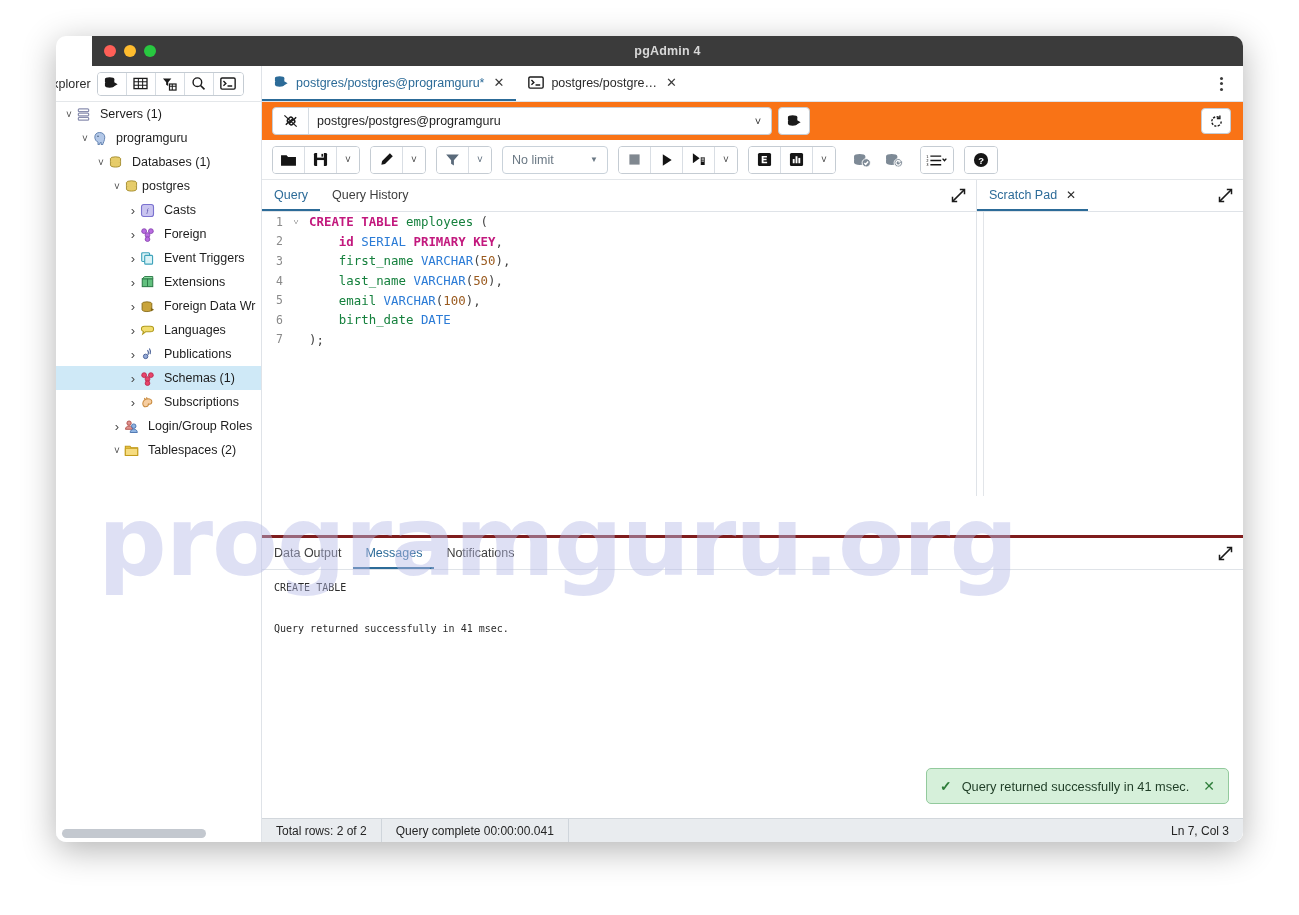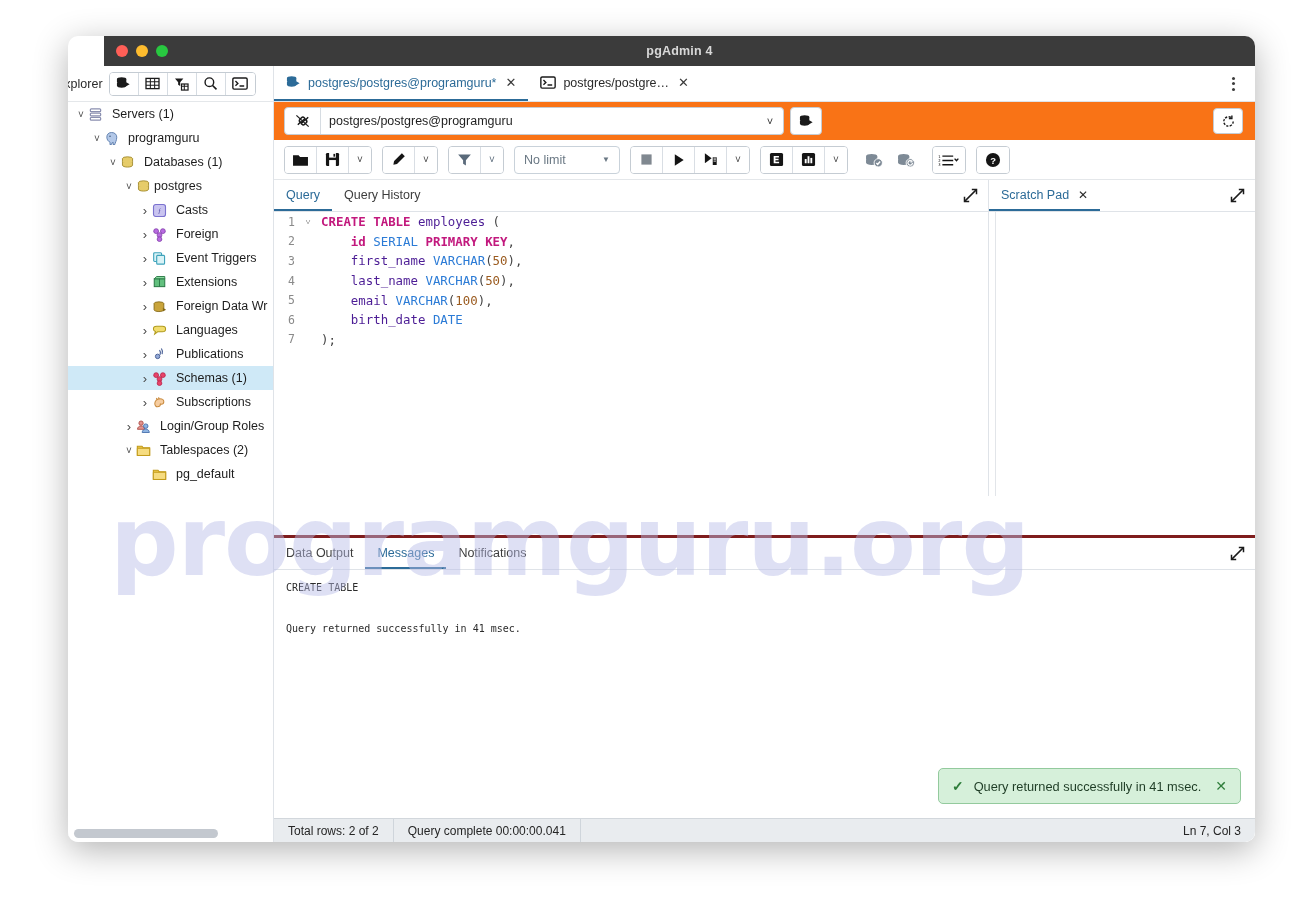--- a/index.html
+++ b/index.html
@@ -8,21 +8,21 @@
     width: 1299px; height: 915px;
     background: #ffffff;
     font-family: "Liberation Sans", sans-serif;
     overflow: hidden;
   }
   #root { position: relative; width: 1299px; height: 915px; background: #fff; }
 
   
   .window {
     position: absolute;
-    left: 68px; top: 36px;
+    left: 56px; top: 36px;
     width: 1187px; height: 806px;
     border-radius: 10px;
     overflow: hidden;
     background: #fff;
     box-shadow: 0 8px 34px rgba(0,0,0,0.30);
     padding-left: 36px;
   }
   .titlebar {
     height: 30px; background: #3b3b3b;
     display: flex; align-items: center;
@@ -190,21 +190,21 @@
     width: 26px; text-align: right; padding-right: 5px;
     color: #8a8a8a; font-size: 11.5px; flex: none;
     font-family: "DejaVu Sans Mono", monospace;
   }
   .fold { width: 16px; text-align: center; color: #4b4b4b; font-size: 9px; flex: none; }
   .ctext { white-space: pre; padding-left: 5px; color: #1f1f1f; }
   .k-key { color: #c2187d; font-weight: bold; }
   .k-type { color: #2b7bd6; }
   .k-num { color: #9a5a1e; }
   .k-pun { color: #444; }
-  .k-id { color: #4c1d95; }
+  .k-id { color: #15803d; }
 
   .scratch-body { position: absolute; top: 32px; left: 0; right: 0; bottom: 0; background: #fff; }
   .scratch-body::before {
     content: ""; position: absolute; left: 6px; top: 0; bottom: 0; width: 1px; background: #e2e5e9;
   }
 
   
   .outpanel { position: absolute; left: 0; right: 0; bottom: 24px; top: 469px; background: #fff; border-top: 3px solid #7f1d1d; }
   .out-body {
     position: absolute; top: 34px; left: 0; right: 0; bottom: 0;
@@ -456,30 +456,20 @@
             </div>
             <div class="trow" style="padding-left: 54px;">
               <span class="chev">˅</span>
               <span class="ticon">
                 <svg width="15" height="15" viewBox="0 0 16 16">
                   <path d="M1.4 3.4h5l1.3 1.7h6.9v8.2H1.4z" fill="#f0c94a" stroke="#c09918" stroke-width="1.1"></path>
                   <path d="M1.4 5.6h13.2v7.7H1.4z" fill="#f6dc80" stroke="#c09918" stroke-width="1"></path>
                 </svg>
               </span>
               <span style="margin-left: 6px;">Tablespaces (2)</span>
-            </div>
-            <div class="trow" style="padding-left: 70px;">
-              <span class="chev"></span>
-              <span class="ticon">
-                <svg width="15" height="15" viewBox="0 0 16 16">
-                  <path d="M1.4 3.4h5l1.3 1.7h6.9v8.2H1.4z" fill="#f0c94a" stroke="#c09918" stroke-width="1.1"></path>
-                  <path d="M1.4 5.6h13.2v7.7H1.4z" fill="#f6dc80" stroke="#c09918" stroke-width="1"></path>
-                </svg>
-              </span>
-              <span style="margin-left: 6px;">pg_default</span>
             </div>
           </div>
 
         <div class="h-scroll">
           <div class="thumb"></div>
         </div>
       </div>
 
       <div class="work">
 

